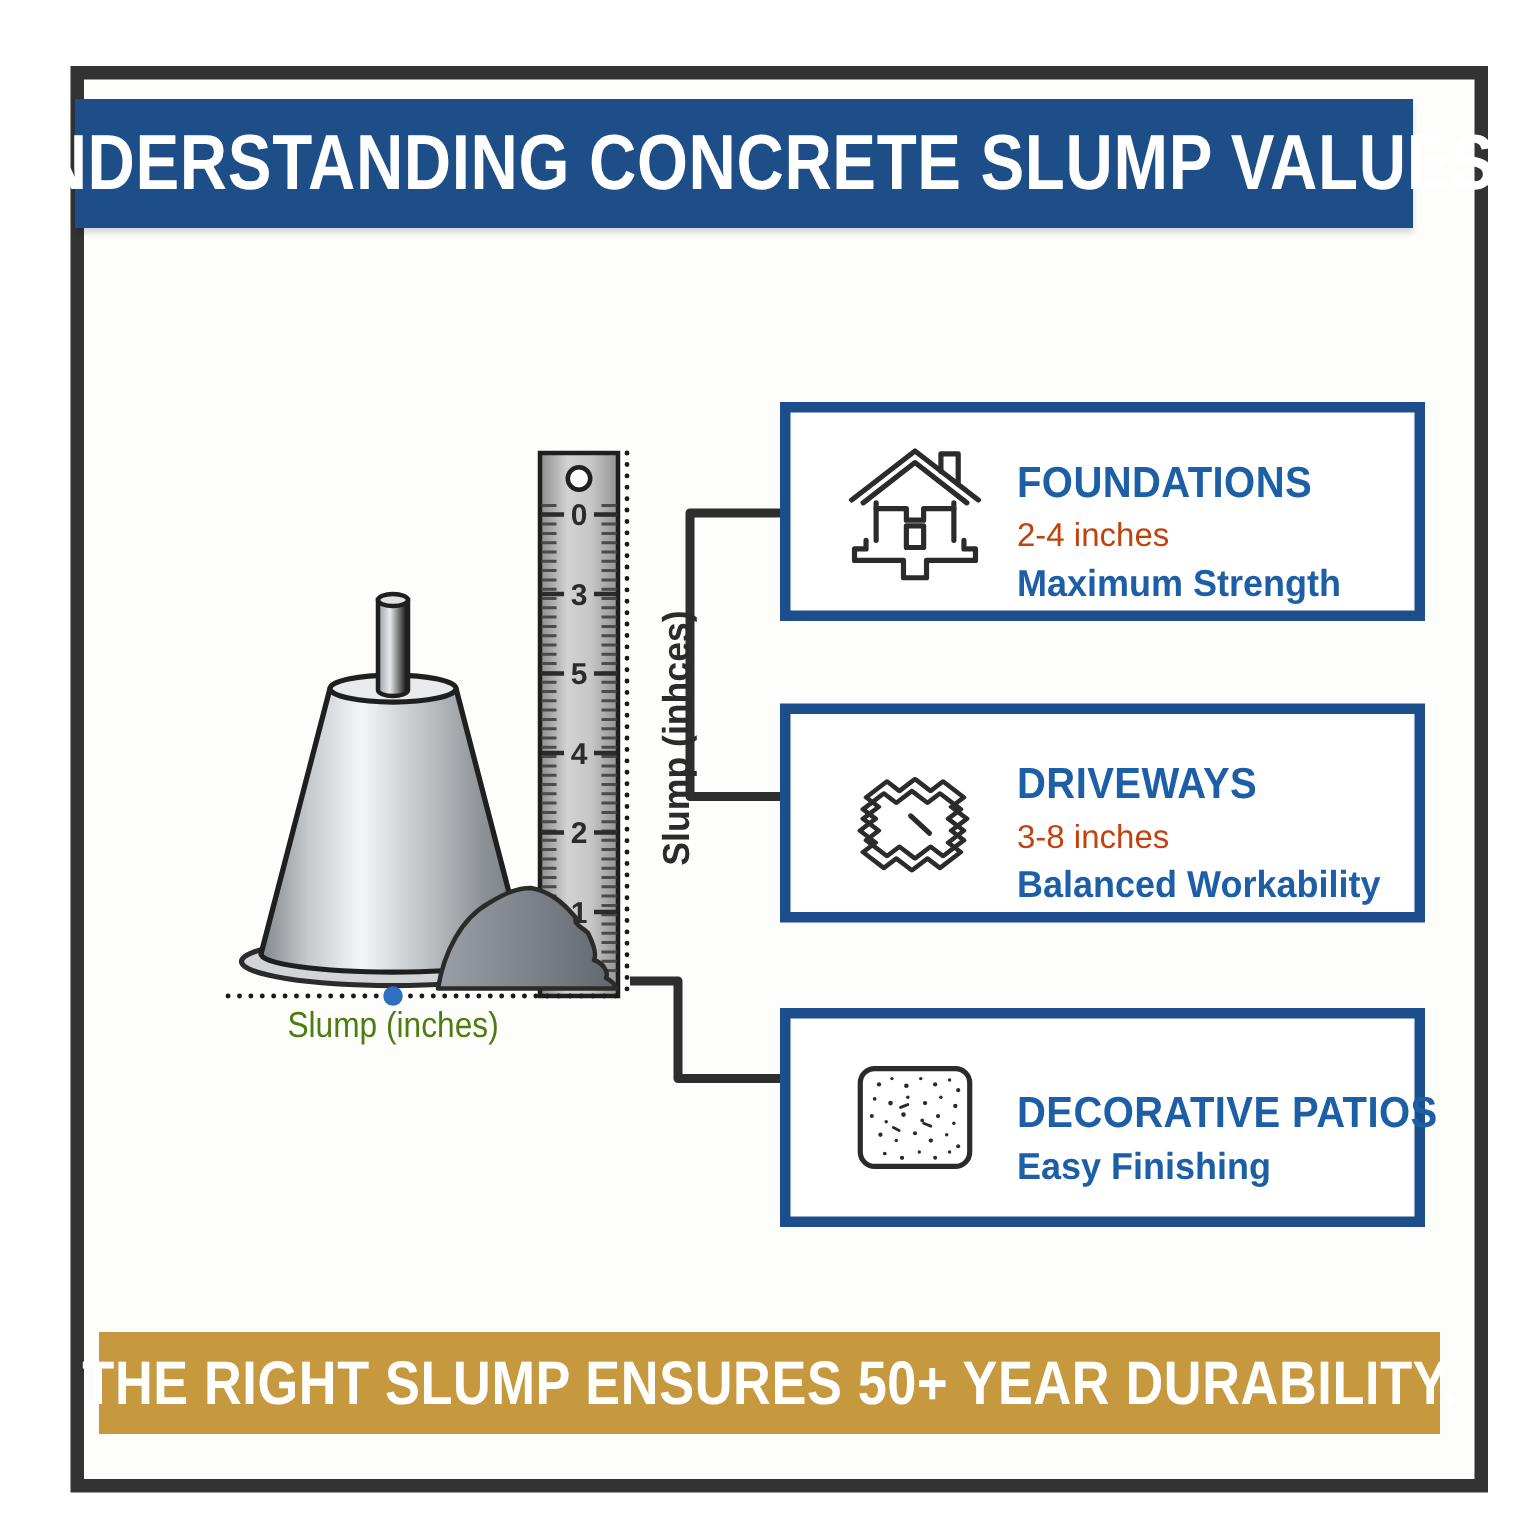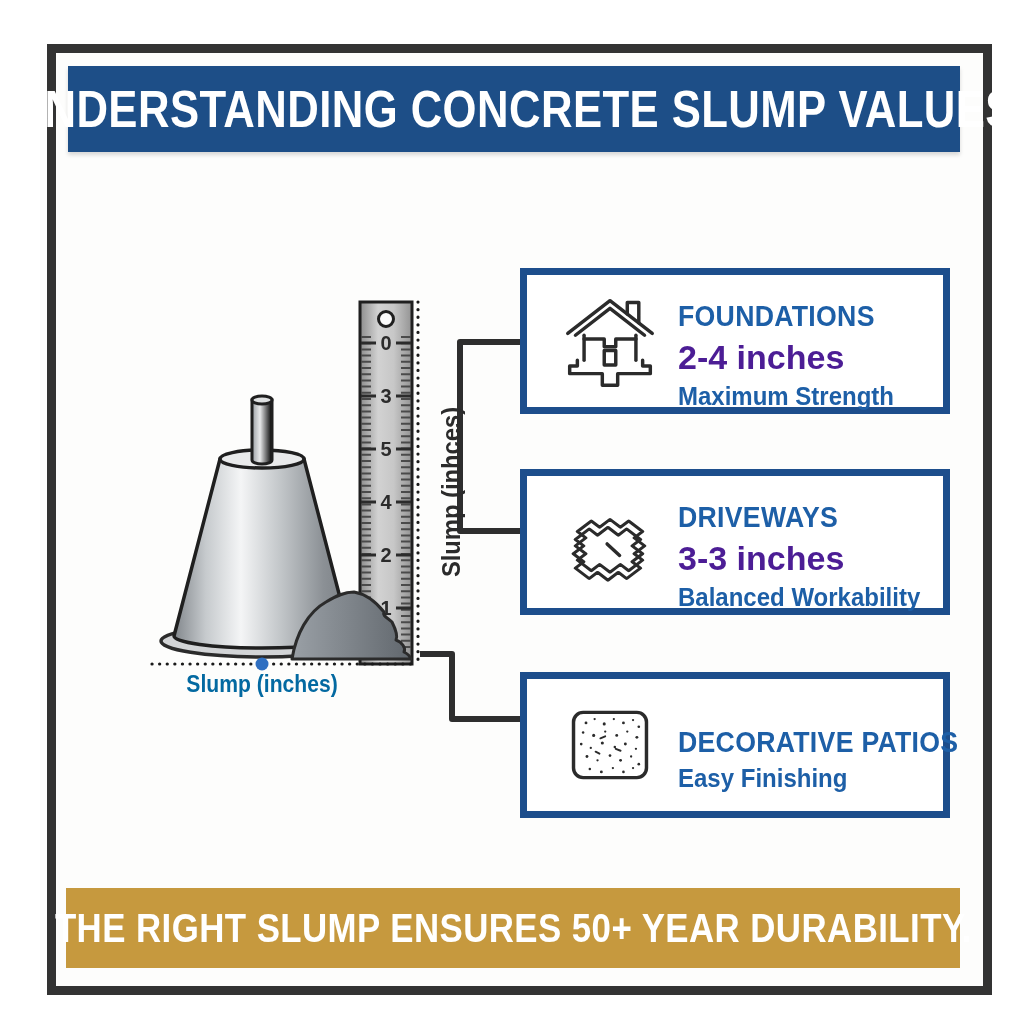--- a/index.html
+++ b/index.html
@@ -6,63 +6,63 @@
   .canvas {
     position:relative; width:1024px; height:1024px; overflow:hidden;
     background:#ffffff; font-family:"Liberation Sans", sans-serif;
   }
   .frame {
     position:absolute; left:47px; top:44px; width:927px; height:933px;
     border:9px solid #333333; background:#fdfdfc;
   }
   
   .title-banner {
-    position:absolute; left:68px; top:66px; width:892px; height:86px;
+    position:absolute; left:50px; top:66px; width:892px; height:86px;
     background:#1d4e87; display:flex; align-items:center; justify-content:center;
     box-shadow:0 3px 4px rgba(0,0,0,0.15);
   }
   .title-banner .cond {
     color:#ffffff; font-size:52px; font-weight:bold; white-space:nowrap;
     display:inline-block; transform:scaleX(0.84); letter-spacing:0.5px;
   }
   .footer-banner {
-    position:absolute; left:66px; top:888px; width:894px; height:80px;
+    position:absolute; left:66px; top:888px; width:894px; height:68px;
     background:#c6993e; display:flex; align-items:center; justify-content:center;
   }
   .footer-banner .cond {
     color:#ffffff; font-size:41px; font-weight:bold; white-space:nowrap;
     display:inline-block; transform:scaleX(0.85); letter-spacing:0.5px;
   }
   
   .diagram { position:absolute; left:0; top:0; width:1024px; height:1024px; }
   
   .v-label {
     position:absolute; left:352px; top:477px; width:200px; height:30px;
     transform:rotate(-90deg) scaleX(0.95); text-align:center;
     font-size:25px; font-weight:bold; color:#2b2b2b; white-space:nowrap;
   }
   .h-label {
     position:absolute; left:142px; top:670px; width:240px; text-align:center;
-    font-size:24px; font-weight:bold; color:#0369a1; white-space:nowrap;
+    font-size:24px; font-weight:normal; color:#4d7c0f; white-space:nowrap;
   }
   .h-label span { display:inline-block; transform:scaleX(0.88); }
   
   .info-box {
     position:absolute; left:520px; width:430px; height:146px;
     border:7px solid #1d4e8c; background:#ffffff;
     display:flex; align-items:center; box-sizing:border-box;
   }
   .box-icon { width:105px; margin-left:30px; flex:0 0 auto; display:flex; align-items:center; justify-content:center; }
   .box-icon svg { width:96px; height:96px; }
   .box-text { margin-left:16px; display:flex; flex-direction:column; gap:5px;margin-top:28px; }
   .box-title {
     color:#1d5fa7; font-size:29px; font-weight:bold; white-space:nowrap;
     transform:scaleX(0.92); transform-origin:left center; letter-spacing:0.3px;
   }
-  .box-range { color:#4c1d95; font-size:34px; font-weight:bold; white-space:nowrap; }
+  .box-range { color:#c2410c; font-size:22px; font-weight:normal; white-space:nowrap; }
   .box-note  { color:#1d5fa7; font-size:25px; font-weight:bold; white-space:nowrap;
                transform:scaleX(0.96); transform-origin:left center; }
   .icon-stroke { fill:none; stroke:#2b2b2b; stroke-width:3.6; stroke-linejoin:round; stroke-linecap:round; }
 </style>
 </head>
 <body>
 
 <div class="canvas">
 
   <div class="frame"></div>
@@ -190,21 +190,21 @@
       <svg viewBox="0 0 100 100">
         <g transform="translate(50,54) scale(1.02,0.78) rotate(45) translate(-50,-50)">
           <path class="icon-stroke" transform="translate(6,9)" d="M 40 13 H 60 V 25 H 75 V 40 H 87 V 60 H 75 V 75 H 60 V 87 H 40 V 75 H 25 V 60 H 13 V 40 H 25 V 25 H 40 Z"></path>
           <path class="icon-stroke" fill="#ffffff" d="M 40 13 H 60 V 25 H 75 V 40 H 87 V 60 H 75 V 75 H 60 V 87 H 40 V 75 H 25 V 60 H 13 V 40 H 25 V 25 H 40 Z"></path>
         </g>
         <path class="icon-stroke" d="M 47 52 L 60 64"></path>
       </svg>
     </div>
     <div class="box-text">
       <div class="box-title">DRIVEWAYS</div>
-      <div class="box-range">3-3 inches</div>
+      <div class="box-range">3-8 inches</div>
       <div class="box-note">Balanced Workability</div>
     </div>
   </div>
 
   <div class="info-box" style="top:672px">
     <div class="box-icon">
       <svg viewBox="0 0 100 100">
         <rect class="icon-stroke" x="12" y="16" width="76" height="68" rx="10"></rect>
         <g fill="#2b2b2b">
           <circle cx="25" cy="27" r="1.5"></circle>

